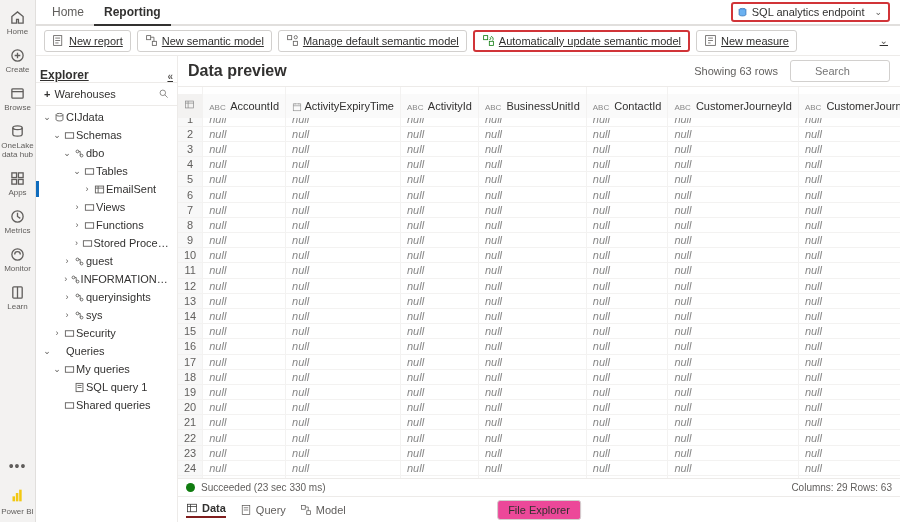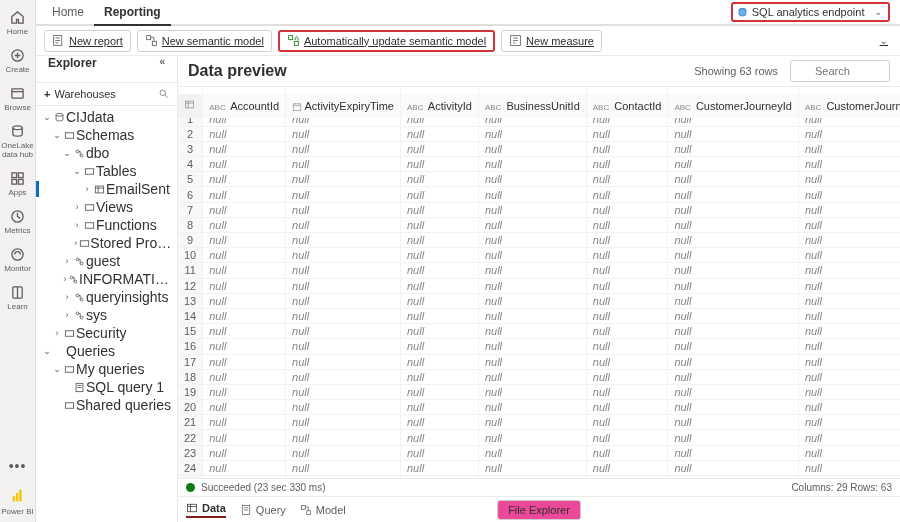--- a/index.html
+++ b/index.html
@@ -32,32 +32,32 @@
   .tbtn svg { width: 13px; height: 13px; }
   .tbtn.hl { border: 2px solid #d13438; }
   .toolbar .spacer { flex: 1; }
   .toolbar .chev-down { color: #605e5c; font-size: 10px; padding-right: 4px; }
 
   
   .bodysplit { flex: 1; display: flex; min-height: 0; }
 
   
   .explorer { width: 142px; border-right: 1px solid #edebe9; display: flex; flex-direction: column; }
-  .exp-head { height: 26px; display: flex; align-items: flex-start; padding: 0 12px; font-weight: 600; font-size: 12px; }
+  .exp-head { height: 26px; display: flex; align-items: flex-end; padding: 0 4px; font-weight: 600; font-size: 12px; text-decoration: underline; }
   .exp-head .collapse { margin-left: auto; font-size: 10px; color: #605e5c; }
   .exp-add { height: 24px; display: flex; align-items: center; padding: 0 8px; gap: 4px; border-top: 1px solid #edebe9; border-bottom: 1px solid #edebe9; }
   .exp-add .plus { font-weight: 600; }
   .exp-add .search { margin-left: auto; color: #605e5c; }
   .tree { flex: 1; overflow: auto; padding: 2px 0; }
   .tnode { display: flex; align-items: center; height: 18px; padding-right: 4px; cursor: pointer; white-space: nowrap; }
   .tnode .caret { width: 10px; text-align: center; font-size: 9px; color: #605e5c; }
   .tnode .caret.blank { visibility: hidden; }
   .tnode .icon { width: 14px; display: flex; align-items: center; justify-content: center; }
   .tnode .icon svg { width: 11px; height: 11px; stroke: #605e5c; fill: none; stroke-width: 1.3; }
-  .tnode .txt { font-size: 14px; color: #323130; overflow: hidden; text-overflow: ellipsis; }
+  .tnode .txt { font-size: 11px; color: #323130; overflow: hidden; text-overflow: ellipsis; }
   .tnode.sel { position: relative; }
   .tnode.sel::before { content: ''; position: absolute; left: 0; top: 1px; bottom: 1px; width: 3px; background: #0f6cbd; }
   .ind1 { padding-left: 6px; } .ind2 { padding-left: 16px; } .ind3 { padding-left: 26px; }
   .ind4 { padding-left: 36px; } .ind5 { padding-left: 46px; }
 
   
   .preview { flex: 1; display: flex; flex-direction: column; min-width: 0; }
   .pv-head { height: 30px; display: flex; align-items: center; padding: 0 10px; gap: 12px; }
   .pv-head .title { font-size: 16px; font-weight: 600; }
   .pv-head .spacer { flex: 1; }
@@ -184,20 +184,28 @@
         </svg>
       <span>New report</span>
     </div>
     <div class="tbtn">
       <svg viewBox="0 0 16 16">
           <rect x="2" y="2" width="5" height="5" stroke="#605e5c" fill="none"></rect>
           <rect x="9" y="9" width="5" height="5" stroke="#605e5c" fill="none"></rect>
           <path d="M7 4h4v5" stroke="#605e5c" fill="none"></path>
         </svg>
       <span>New semantic model</span>
+    </div>
+    <div class="tbtn">
+      <svg viewBox="0 0 16 16">
+          <rect x="2" y="2" width="5" height="5" stroke="#605e5c" fill="none"></rect>
+          <rect x="9" y="9" width="5" height="5" stroke="#605e5c" fill="none"></rect>
+          <circle cx="12" cy="4" r="2" stroke="#605e5c" fill="none"></circle>
+        </svg>
+      <span>Manage default semantic model</span>
     </div>
     <div class="tbtn hl">
       <svg viewBox="0 0 16 16">
           <rect x="2" y="2" width="5" height="5" stroke="#107c10" fill="none"></rect>
           <rect x="9" y="9" width="5" height="5" stroke="#107c10" fill="none"></rect>
           <path d="M11 3a3 3 0 0 1 2 5M9 7l2-1-1-2" stroke="#107c10" fill="none"></path>
         </svg>
       <span>Automatically update semantic model</span>
     </div>
     <div class="tbtn">

